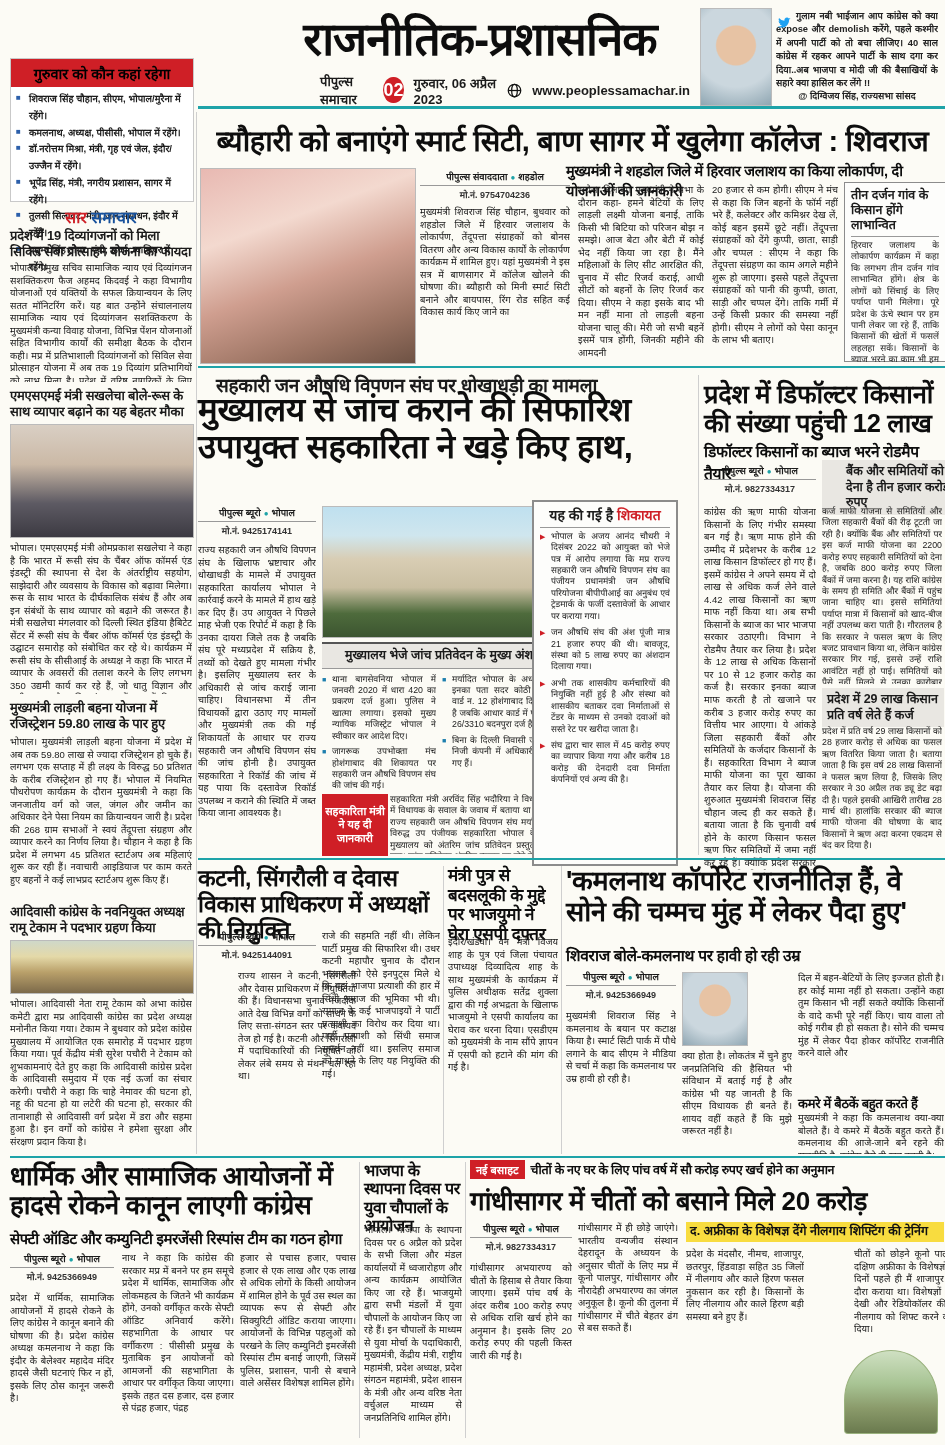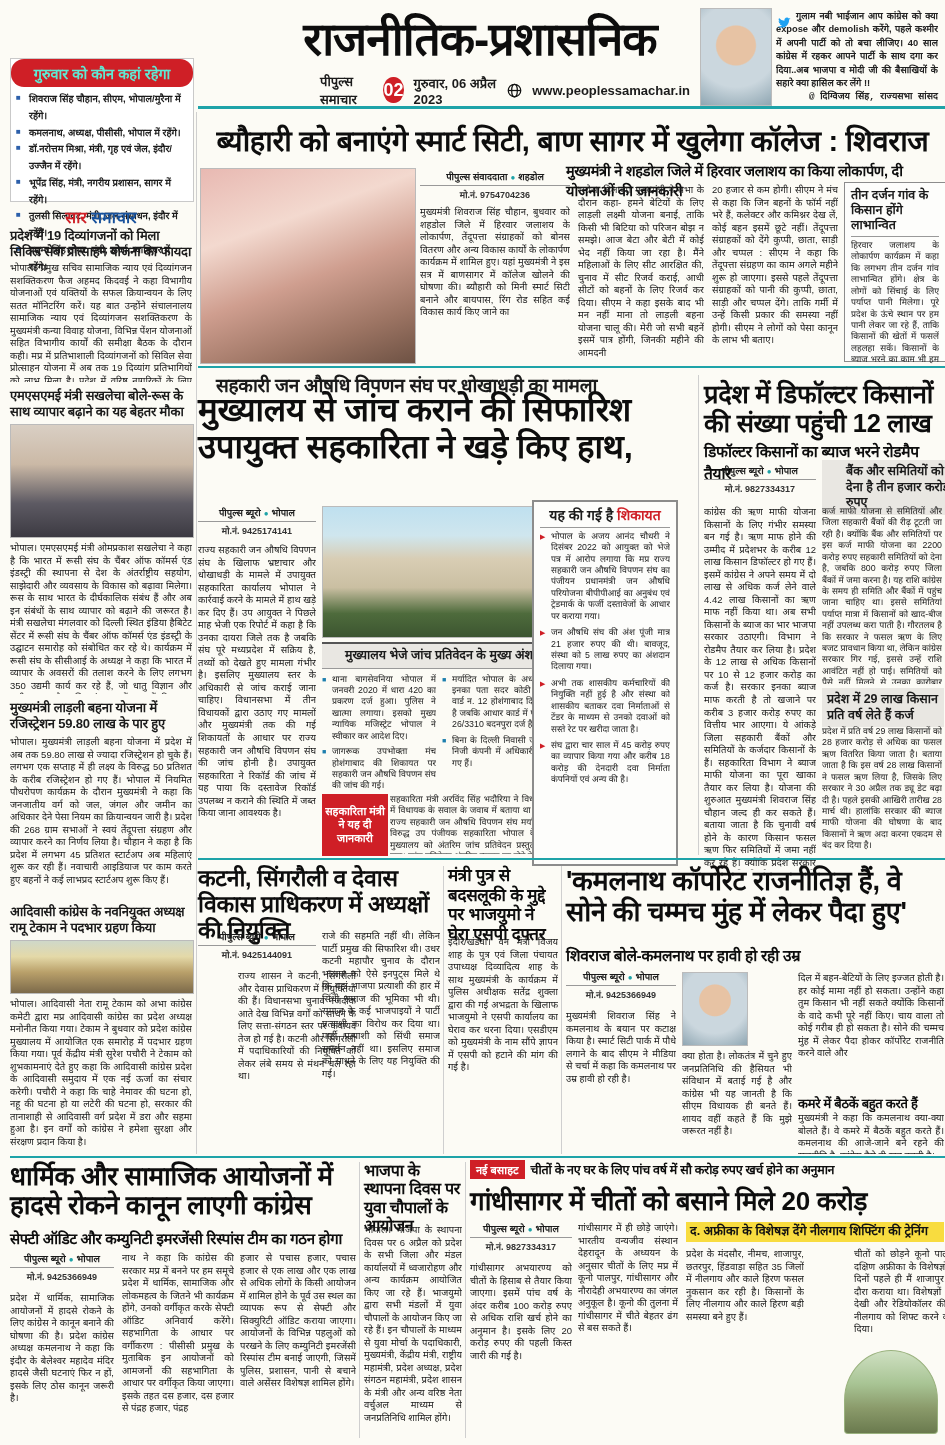--- a/index.html
+++ b/index.html
@@ -19,21 +19,21 @@
   .byline{font-size:9.5px;font-weight:bold;text-align:center;}
   .byline .dot::before{content:"●";color:#1ea3a8;font-size:8px;padding:0 3px;}
   .phone{font-size:9px;color:#333;text-align:center;border-top:1px solid #999;margin-top:2px;padding-top:2px;font-weight:bold;}
   .photo{background:linear-gradient(160deg,#e8b9b2 0%,#f3d9cf 30%,#cf9e8f 55%,#9c7463 80%,#6e5244 100%);}
   .photo-indoor{background:linear-gradient(180deg,#d9cfc4 0%,#cbb9a6 35%,#5d5a63 70%,#3c3a42 100%);}
   .photo-group{background:linear-gradient(180deg,#cfd8c9 0%,#e4d9a8 30%,#b9a06a 60%,#7c6a4a 100%);}
   .photo-building{background:linear-gradient(180deg,#bfe0ef 0%,#cfe6ee 22%,#d8cdb4 40%,#cabfa2 62%,#4e6b3c 82%,#3c5530 100%);}
   .photo-face{background:radial-gradient(circle at 50% 38%,#e7c3a4 0 28%,#cbd7de 30% 60%,#8fa6b2 100%);}
   .photo-deer{background:linear-gradient(180deg,#cfe0c2 0%,#a8c494 40%,#8a9a6a 70%,#6a7a4e 100%);}
   .schbox{border:1px solid #c9c9c9;background:#fff;}
-  .schhead{background:#cf1f26;color:#5eead4;font-weight:bold;font-size:14.5px;text-align:center;padding:4px 0;border-radius:13px;}
+  .schhead{background:#cf1f26;color:#000000;font-weight:bold;font-size:14.5px;text-align:center;padding:4px 0;}
   .schitem{font-size:9.6px;font-weight:bold;line-height:1.75;padding-left:14px;position:relative;}
   .schitem::before{content:"■";color:#2c5faa;position:absolute;left:1px;font-size:8px;}
   .sbhead{font-size:13px;font-weight:bold;line-height:1.25;letter-spacing:-0.2px;}
   .kicker{font-weight:bold;font-size:19px;letter-spacing:-0.3px;}
   .box-outline{border:1px solid #8c8c8c;background:#fdfdfb;padding:5px 6px;}
   .boxtitle{font-weight:bold;font-size:12.5px;line-height:1.2;border-bottom:1px solid #999;padding-bottom:3px;margin-bottom:3px;}
   .graybox{background:#e9e7e2;font-weight:bold;font-size:12.5px;line-height:1.25;padding:4px 5px;}
   .cmp-item{position:relative;padding-left:11px;margin-bottom:5px;}
   .cmp-item::before{content:"▶";color:#cf1f26;position:absolute;left:0;top:1px;font-size:7px;}
   .rep-item{position:relative;padding-left:10px;margin-bottom:4px;}
@@ -68,21 +68,21 @@
   </div>
 
   <div class="abs photo-face" style="left:700px;top:8px;width:70px;height:96px;border:1px solid #bbb;"></div>
   <div class="abs" style="left:776px;top:10px;width:162px;">
     <span class="abs" style="left:0;top:2px;">
       <svg class="icon" width="16" height="14" viewBox="0 0 24 24" fill="#1da1f2">
         <path d="M23 5c-.8.4-1.7.6-2.6.8a4.5 4.5 0 0 0-7.7 4A12.8 12.8 0 0 1 3.4 5a4.5 4.5 0 0 0 1.4 6 4.4 4.4 0 0 1-2-.6v.1a4.5 4.5 0 0 0 3.6 4.4 4.6 4.6 0 0 1-2 .1 4.5 4.5 0 0 0 4.2 3.1A9 9 0 0 1 1 19.6a12.7 12.7 0 0 0 6.9 2c8.3 0 12.8-6.9 12.8-12.8v-.6A9 9 0 0 0 23 5z"></path>
       </svg>
     </span>
     <div class="tweet jt clip" style="margin-left:0;height:78px;text-indent:20px;">गुलाम नबी भाईजान आप कांग्रेस को क्या expose और demolish करेंगे, पहले कश्मीर में अपनी पार्टी को तो बचा लीजिए। 40 साल कांग्रेस में रहकर आपने पार्टी के साथ दगा कर दिया..अब भाजपा व मोदी जी की बैसाखियों के सहारे क्या हासिल कर लेंगे !!</div>
-    <div class="tweet" style="text-align:right;margin-top:2px;font-family:Liberation Mono, monospace;">@ दिग्विजय सिंह, राज्यसभा सांसद</div>
+    <div class="tweet" style="text-align:center;margin-top:2px;">@ दिग्विजय सिंह, राज्यसभा सांसद</div>
   </div>
 
   <div class="abs rule-teal" style="left:198px;top:106px;width:747px;"></div>
 
   <div class="abs schbox" style="left:10px;top:58px;width:182px;height:142px;">
     <div class="schhead">गुरुवार को कौन कहां रहेगा</div>
     <div style="padding:4px 4px 0 4px;">
       <div class="schitem">शिवराज सिंह चौहान, सीएम, भोपाल/मुरैना में रहेंगे।</div>
       <div class="schitem">कमलनाथ, अध्यक्ष, पीसीसी, भोपाल में रहेंगे।</div>
       <div class="schitem">डॉ.नरोत्तम मिश्रा, मंत्री, गृह एवं जेल, इंदौर/उज्जैन में रहेंगे।</div>

